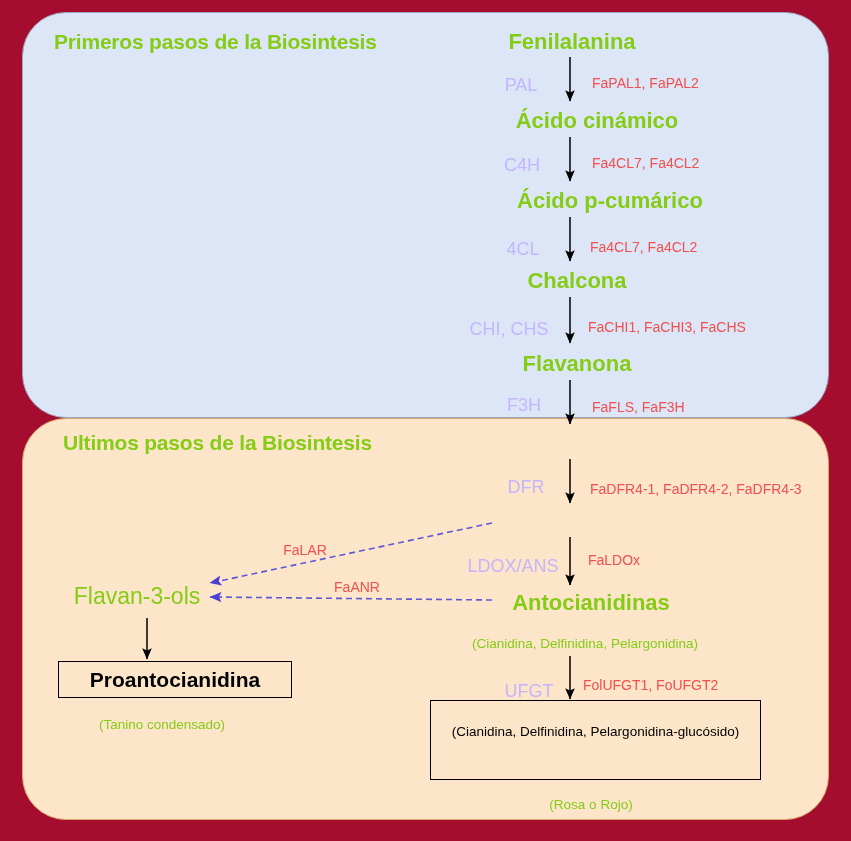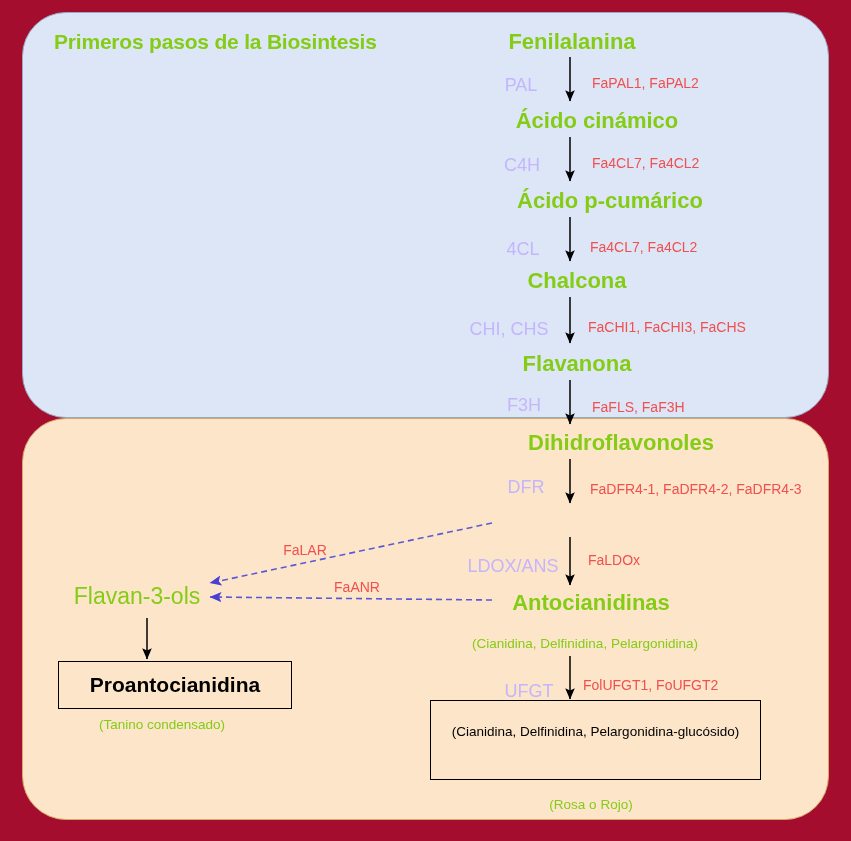--- a/index.html
+++ b/index.html
@@ -81,21 +81,21 @@
     position: absolute;
     box-sizing: border-box;
     border: 1.4px solid #000;
     background: transparent;
     display: flex;
     flex-direction: column;
     align-items: center;
     justify-content: center;
   }
   #box-proanto {
-    left: 58px; top: 661px; width: 234px; height: 48px; justify-content: center;
+    left: 58px; top: 661px; width: 234px; height: 37px; justify-content: center;
   }
   #box-proanto .box-title { font-size: 21px; font-weight: bold; }
   #box-antocianina {
     left: 430px; top: 700px; width: 331px; height: 80px;
     justify-content: flex-start;
     padding-top: 9px;
   }
   #box-antocianina .box-title { font-size: 22px; font-weight: bold; }
   #box-antocianina .box-sub { font-size: 13.5px; margin-top: 14px; }
 
@@ -165,22 +165,22 @@
   <div class="t cmp center" style="left:577px; top:270px;">Chalcona</div>
 
   <div class="t enz center" style="left:509px; top:320px;">CHI, CHS</div>
   <div class="t gene" style="left:588px; top:320px;">FaCHI1, FaCHI3, FaCHS</div>
 
   <div class="t cmp center" style="left:577px; top:353px;">Flavanona</div>
 
   <div class="t enz center" style="left:524px; top:396px;">F3H</div>
   <div class="t gene" style="left:592px; top:400px;">FaFLS, FaF3H</div>
 
-
-  <div class="t cmp center" style="left:621px; top:432px;">Dihidroflavonoles</div>
+  <div class="t section-title" style="left:63px; top:432px;">Ultimos pasos de la Biosintesis</div>
+
 
   <div class="t enz center" style="left:526px; top:478px;">DFR</div>
   <div class="t gene" style="left:590px; top:482px;">FaDFR4-1, FaDFR4-2, FaDFR4-3</div>
 
 
   <div class="t enz center" style="left:513px; top:557px;">LDOX/ANS</div>
   <div class="t gene" style="left:588px; top:553px;">FaLDOx</div>
 
   <div class="t cmp center" style="left:591px; top:592px;">Antocianidinas</div>
 

